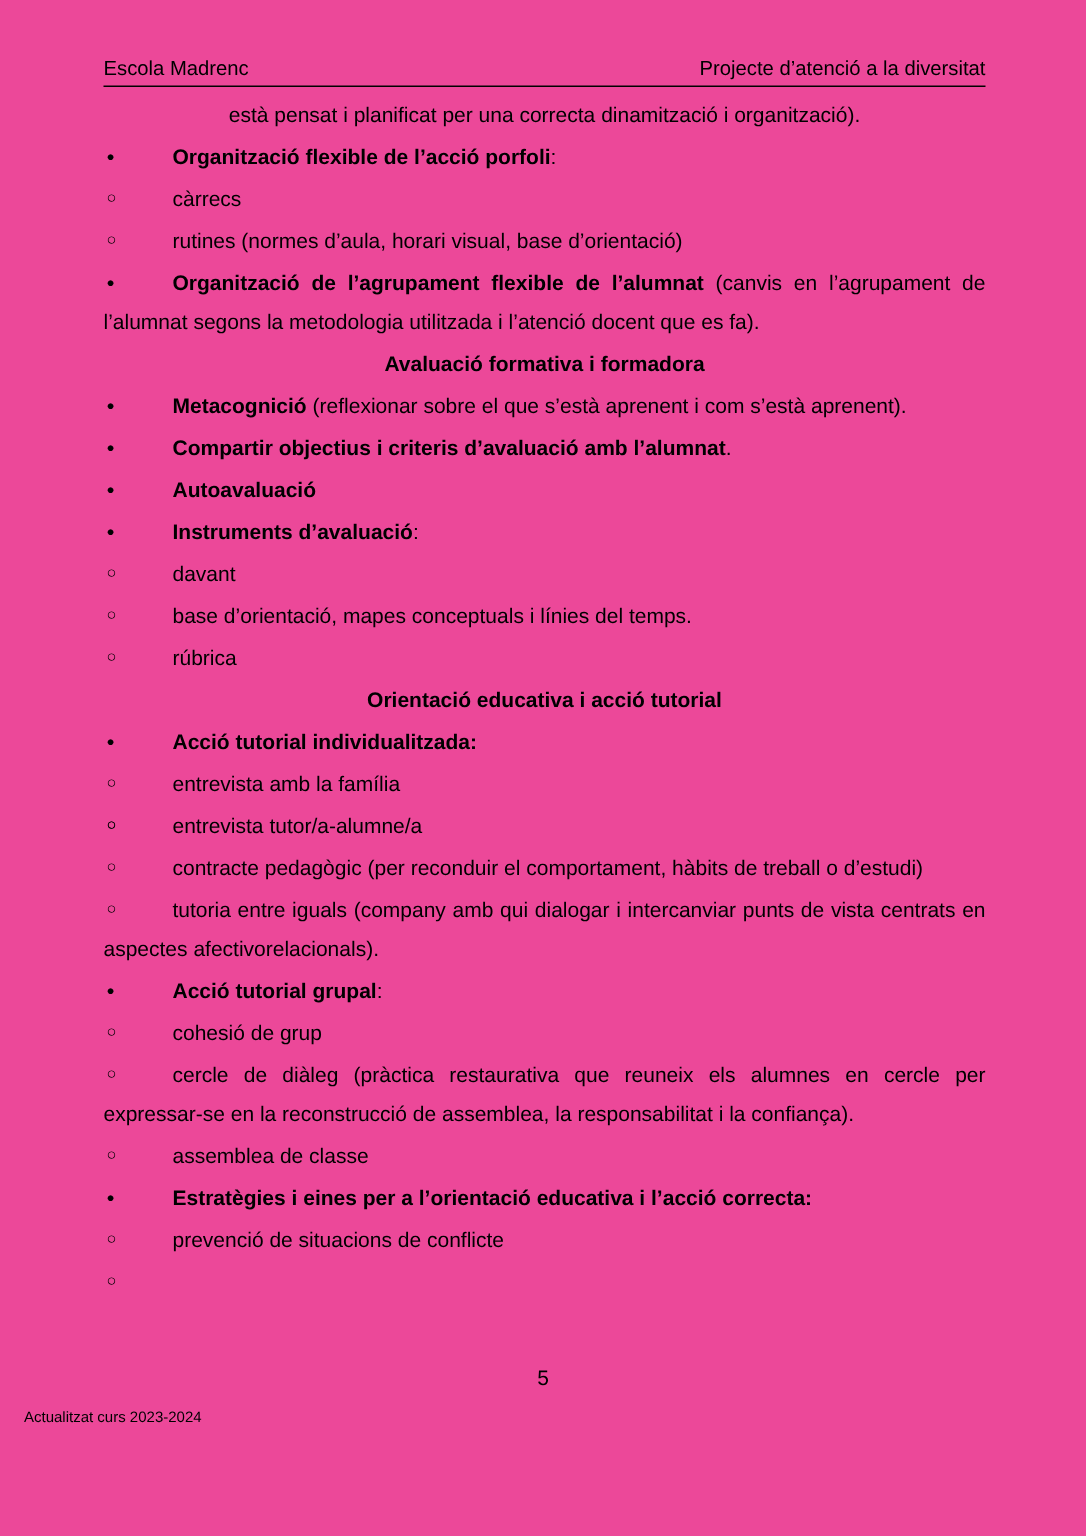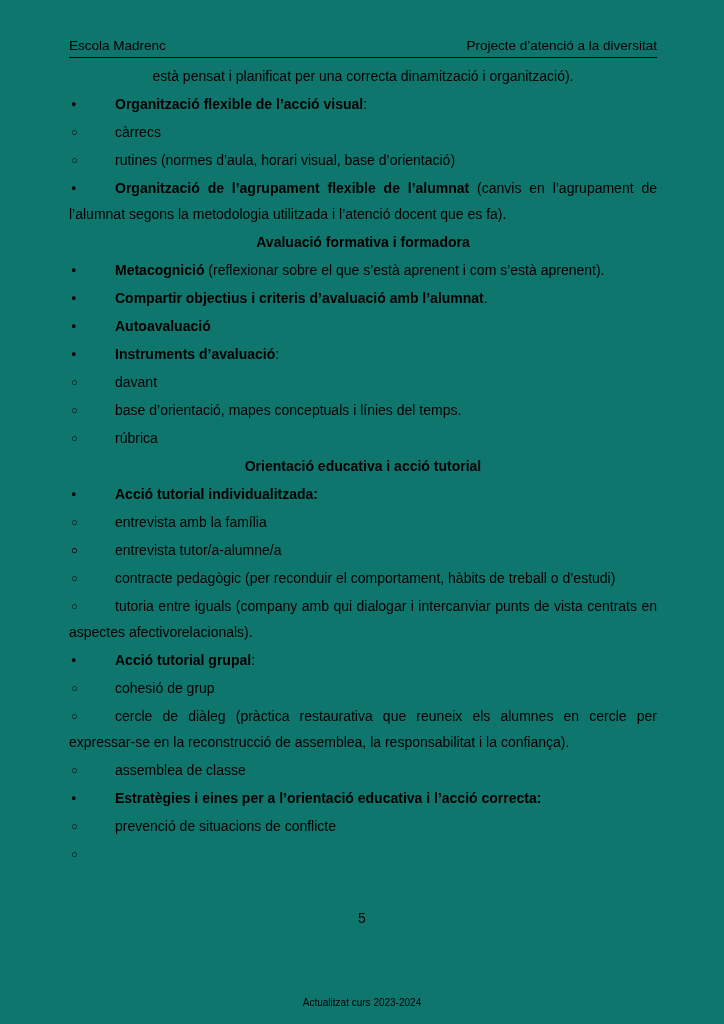--- a/index.html
+++ b/index.html
@@ -1,21 +1,21 @@
 <!DOCTYPE html>
 <html><head>
 <meta charset="utf-8">
 <style>
   * { box-sizing: border-box; }
   html, body { margin: 0; padding: 0; background: #ffffff; }
   .page {
     position: relative;
     width: 724px;
     height: 1024px;
-    background: #0f766e;
+    background: #ec4899;
     font-family: "Liberation Sans", sans-serif;
     font-size: 14px;
     color: #000000;
     overflow: hidden;
   }
   .header {
     position: absolute;
     top: 38px;
     left: 69px;
     right: 67px;
@@ -54,40 +54,40 @@
   .page-number {
     position: absolute;
     top: 910px;
     left: 0;
     right: 0;
     text-align: center;
     font-size: 14px;
   }
   .footer-note {
     position: absolute;
-    top: 997px;
+    top: 940px;
     left: 0;
     right: 0;
-    text-align: center;
     font-size: 10px;
+    padding-left: 16px;
   }
 </style>
 </head>
 <body>
 
 <div class="page">
 
   <div class="header">
     <span>Escola Madrenc</span>
     <span>Projecte d’atenció a la diversitat</span>
   </div>
 
   <div class="content" id="doc-body">
       <div class="doc-item p"><span>està pensat i planificat per una correcta dinamització i organització).</span></div>
-      <div class="doc-item b1"><span class="bullet filled">●</span><span class="bold">Organització flexible de l’acció visual</span><span>:</span></div>
+      <div class="doc-item b1"><span class="bullet filled">●</span><span class="bold">Organització flexible de l’acció porfoli</span><span>:</span></div>
       <div class="doc-item b2"><span class="bullet hollow">○</span><span>càrrecs</span></div>
       <div class="doc-item b2"><span class="bullet hollow">○</span><span>rutines (normes d’aula, horari visual, base d’orientació)</span></div>
       <div class="doc-item b1"><span class="bullet filled">●</span><span class="bold">Organització de l’agrupament flexible de l’alumnat </span><span>(canvis en l’agrupament de l’alumnat segons la metodologia utilitzada i l’atenció docent que es fa).</span></div>
       <div class="doc-item h"><span class="bold">Avaluació formativa i formadora</span></div>
       <div class="doc-item b1"><span class="bullet filled">●</span><span class="bold">Metacognició </span><span>(reflexionar sobre el que s’està aprenent i com s’està aprenent).</span></div>
       <div class="doc-item b1"><span class="bullet filled">●</span><span class="bold">Compartir objectius i criteris d’avaluació amb l’alumnat</span><span>.</span></div>
       <div class="doc-item b1"><span class="bullet filled">●</span><span class="bold">Autoavaluació</span></div>
       <div class="doc-item b1"><span class="bullet filled">●</span><span class="bold">Instruments d’avaluació</span><span>:</span></div>
       <div class="doc-item b2"><span class="bullet hollow">○</span><span>davant</span></div>
       <div class="doc-item b2"><span class="bullet hollow">○</span><span>base d’orientació, mapes conceptuals i línies del temps.</span></div>

